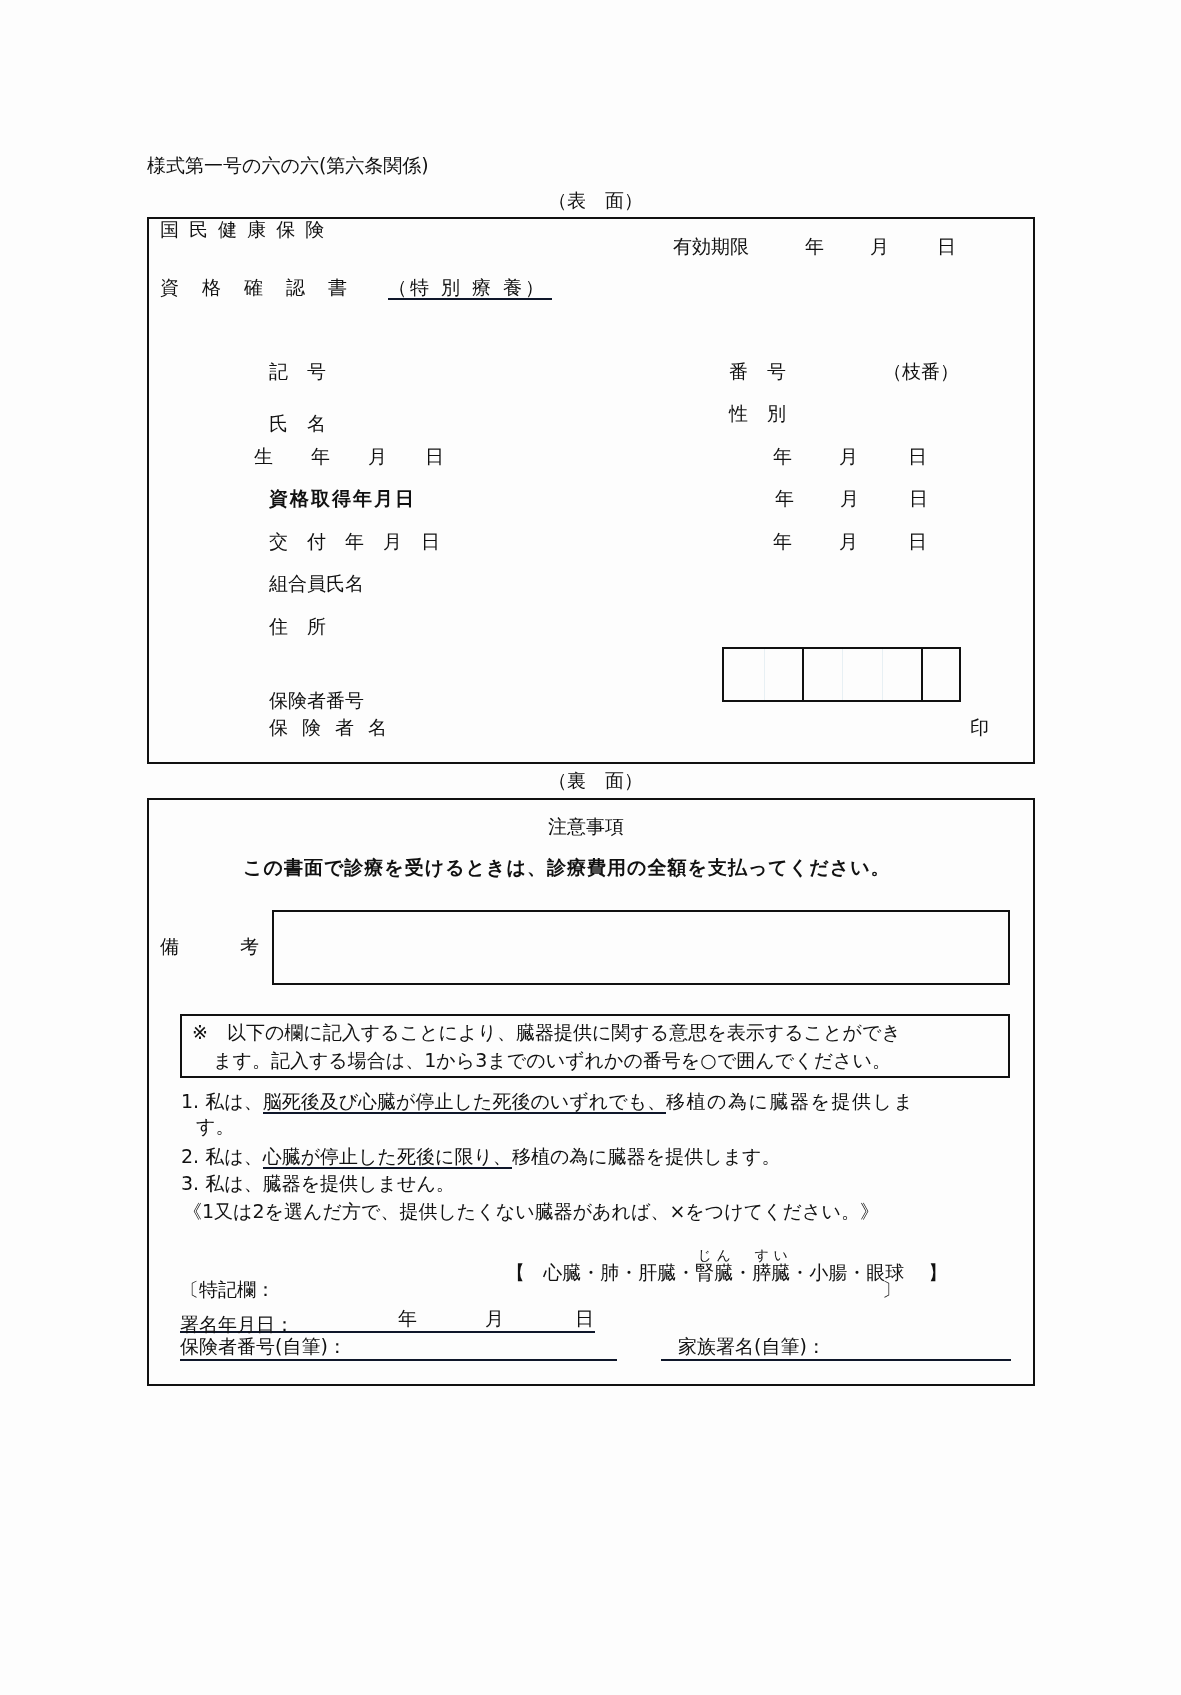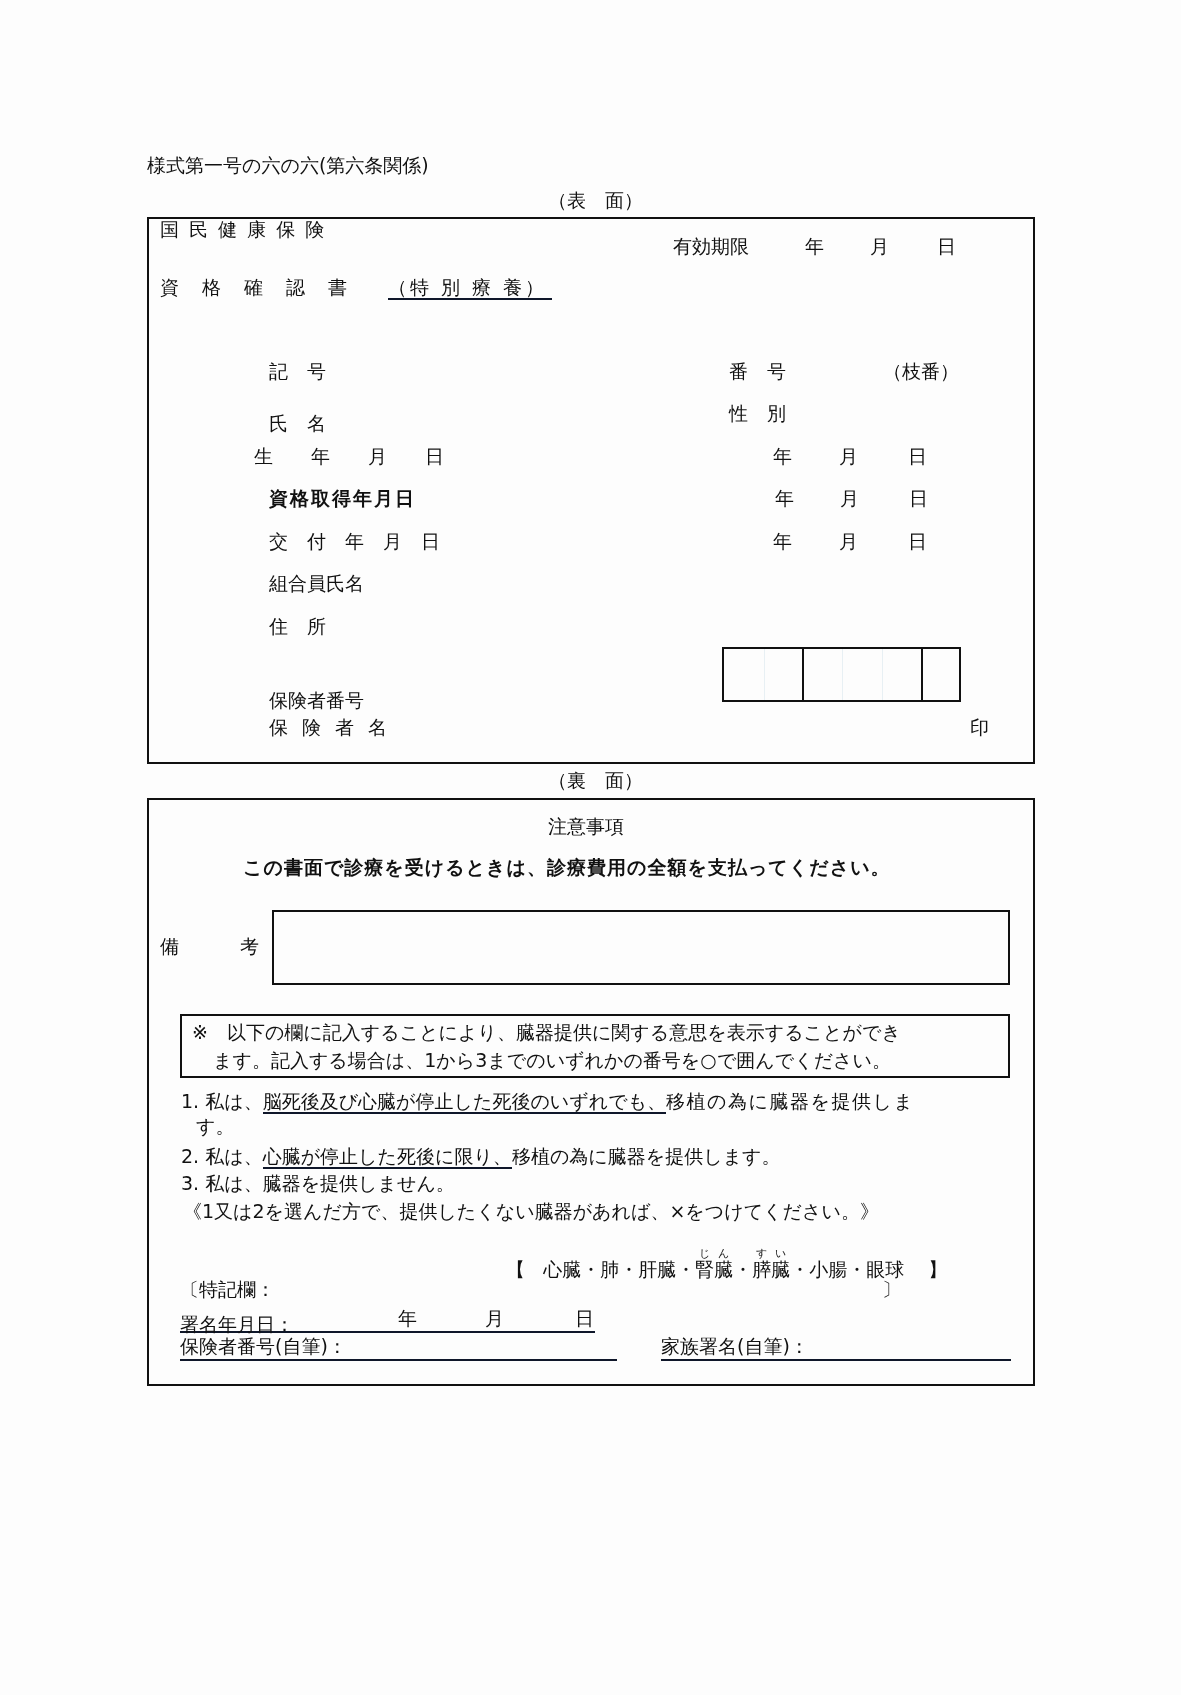--- a/index.html
+++ b/index.html
@@ -4,21 +4,21 @@
 <style>
   html, body { margin:0; padding:0; background:#fdfdfd; }
   body { width:1181px; height:1695px; position:relative; overflow:hidden;
          font-family:"DejaVu Sans", "Liberation Sans", sans-serif; color:#111; }
   .abs { position:absolute; white-space:nowrap; }
   .t { font-size:19px; line-height:22px; }
   .box { position:absolute; border:2px solid #111; box-sizing:border-box; }
   .ul { border-bottom:2px solid #0f172a; }
   .cell { position:absolute; top:0; bottom:0; border-left:1px solid #e8f0f4; }
   .cellb { position:absolute; top:0; bottom:0; border-left:2px solid #111; }
-  ruby rt { font-size:11px; }
+  ruby rt { font-size:14px; }
 </style>
 </head>
 <body>
 
 <div class="abs t" style="left:147px;top:154px;">様式第一号の六の六(第六条関係)</div>
 <div class="abs t" style="left:548px;top:189px;">（表　面）</div>
 
 <div class="box" style="left:147px;top:217px;width:888px;height:547px;"></div>
 
 <div class="abs t" style="left:160px;top:218px;letter-spacing:2px;">国 民 健 康 保 険</div>
@@ -113,14 +113,14 @@
   <span class="abs t" style="left:0;top:6px;">署名年月日：</span>
   <span class="abs t" style="left:218px;top:0;">年</span>
   <span class="abs t" style="left:305px;top:0;">月</span>
   <span class="abs t" style="left:395px;top:0;">日</span>
 </div>
 
 <div class="abs ul" style="left:180px;top:1335px;width:437px;height:24px;">
   <span class="abs t" style="left:0;top:0;">保険者番号(自筆)：</span>
 </div>
 <div class="abs ul" style="left:661px;top:1335px;width:350px;height:24px;">
-  <span class="abs t" style="left:0;top:0;">家族署名(自筆)：</span>
+  <span class="abs t" style="left:17px;top:0;">家族署名(自筆)：</span>
 </div>
 
 </body></html>

